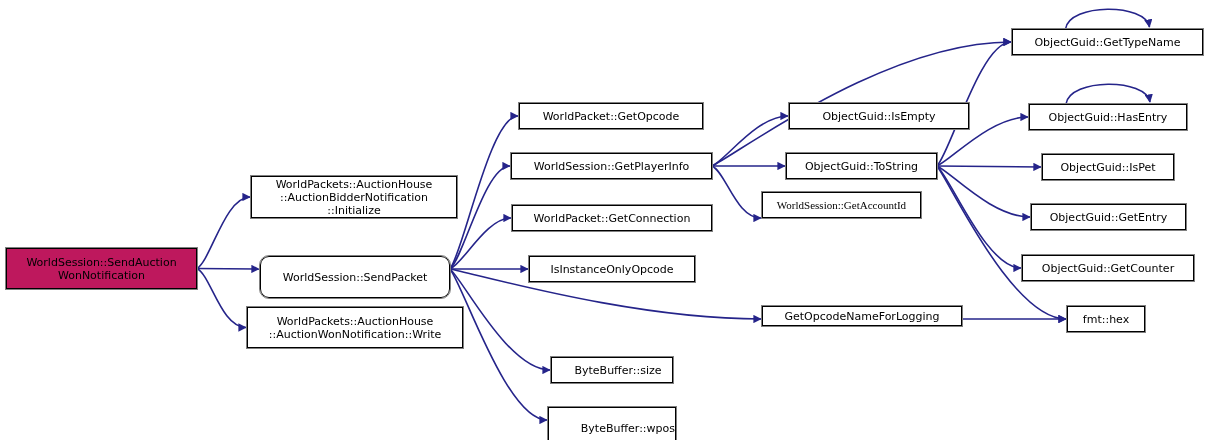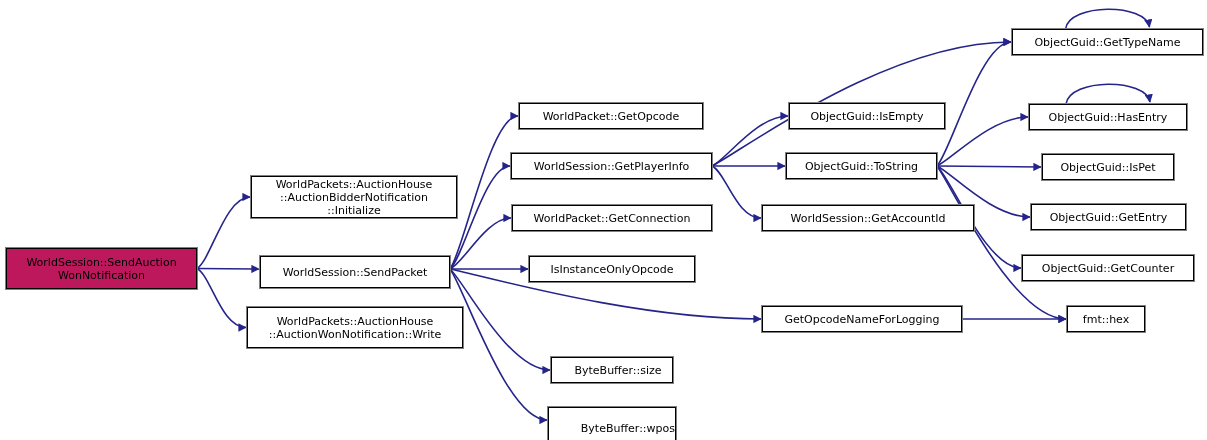--- a/index.html
+++ b/index.html
@@ -84,33 +84,33 @@
         <path d="M 1066 104 C 1070 78 1146 78 1150 102" marker-end="url(#arrow)"></path>
       </g>
   </svg>
 
   <div id="nodes">
       <div class="node root" style="left: 6px; top: 248px; width: 191px; height: 41px;"><span class="node-label">WorldSession::SendAuction
 WonNotification</span></div>
       <div class="node" style="left: 251px; top: 176px; width: 206px; height: 42px;"><span class="node-label">WorldPackets::AuctionHouse
 ::AuctionBidderNotification
 ::Initialize</span></div>
-      <div class="node" style="left: 260px; top: 256px; width: 190px; height: 32px;"><span class="node-label">WorldSession::SendPacket</span></div>
+      <div class="node" style="left: 260px; top: 256px; width: 190px; height: 42px; border-radius: 9px;"><span class="node-label">WorldSession::SendPacket</span></div>
       <div class="node" style="left: 247px; top: 307px; width: 216px; height: 41px;"><span class="node-label">WorldPackets::AuctionHouse
 ::AuctionWonNotification::Write</span></div>
       <div class="node" style="left: 519px; top: 103px; width: 184px; height: 26px;"><span class="node-label">WorldPacket::GetOpcode</span></div>
       <div class="node" style="left: 511px; top: 153px; width: 201px; height: 26px;"><span class="node-label">WorldSession::GetPlayerInfo</span></div>
       <div class="node" style="left: 512px; top: 205px; width: 200px; height: 26px;"><span class="node-label">WorldPacket::GetConnection</span></div>
       <div class="node" style="left: 529px; top: 256px; width: 166px; height: 26px;"><span class="node-label">IsInstanceOnlyOpcode</span></div>
       <div class="node" style="left: 551px; top: 357px; width: 122px; height: 26px; padding-left: 12px;"><span class="node-label">ByteBuffer::size</span></div>
       <div class="node" style="left: 548px; top: 407px; width: 128px; height: 43px; justify-content: flex-end;"><span class="node-label">ByteBuffer::wpos</span></div>
-      <div class="node" style="left: 789px; top: 103px; width: 156px; height: 26px;"><span class="node-label">ObjectGuid::IsEmpty</span></div>
+      <div class="node" style="left: 789px; top: 103px; width: 180px; height: 26px;"><span class="node-label">ObjectGuid::IsEmpty</span></div>
       <div class="node" style="left: 786px; top: 153px; width: 151px; height: 26px;"><span class="node-label">ObjectGuid::ToString</span></div>
-      <div class="node" style="left: 762px; top: 205px; width: 212px; height: 26px;"><span class="node-label">WorldSession::GetAccountId</span></div>
-      <div class="node" style="left: 762px; top: 306px; width: 200px; height: 26px;"><span class="node-label">GetOpcodeNameForLogging</span></div>
+      <div class="node" style="left: 762px; top: 192px; width: 159px; height: 26px; font-family: Liberation Serif, serif;"><span class="node-label">WorldSession::GetAccountId</span></div>
+      <div class="node" style="left: 762px; top: 306px; width: 200px; height: 20px;"><span class="node-label">GetOpcodeNameForLogging</span></div>
       <div class="node" style="left: 1012px; top: 29px; width: 191px; height: 26px;"><span class="node-label">ObjectGuid::GetTypeName</span></div>
       <div class="node" style="left: 1029px; top: 104px; width: 158px; height: 26px;"><span class="node-label">ObjectGuid::HasEntry</span></div>
       <div class="node" style="left: 1042px; top: 154px; width: 132px; height: 26px;"><span class="node-label">ObjectGuid::IsPet</span></div>
       <div class="node" style="left: 1031px; top: 204px; width: 155px; height: 26px;"><span class="node-label">ObjectGuid::GetEntry</span></div>
       <div class="node" style="left: 1022px; top: 255px; width: 172px; height: 26px;"><span class="node-label">ObjectGuid::GetCounter</span></div>
       <div class="node" style="left: 1067px; top: 306px; width: 78px; height: 26px; text-align: center;"><span class="node-label">fmt::hex</span></div>
     </div>
 
 </div>
 

